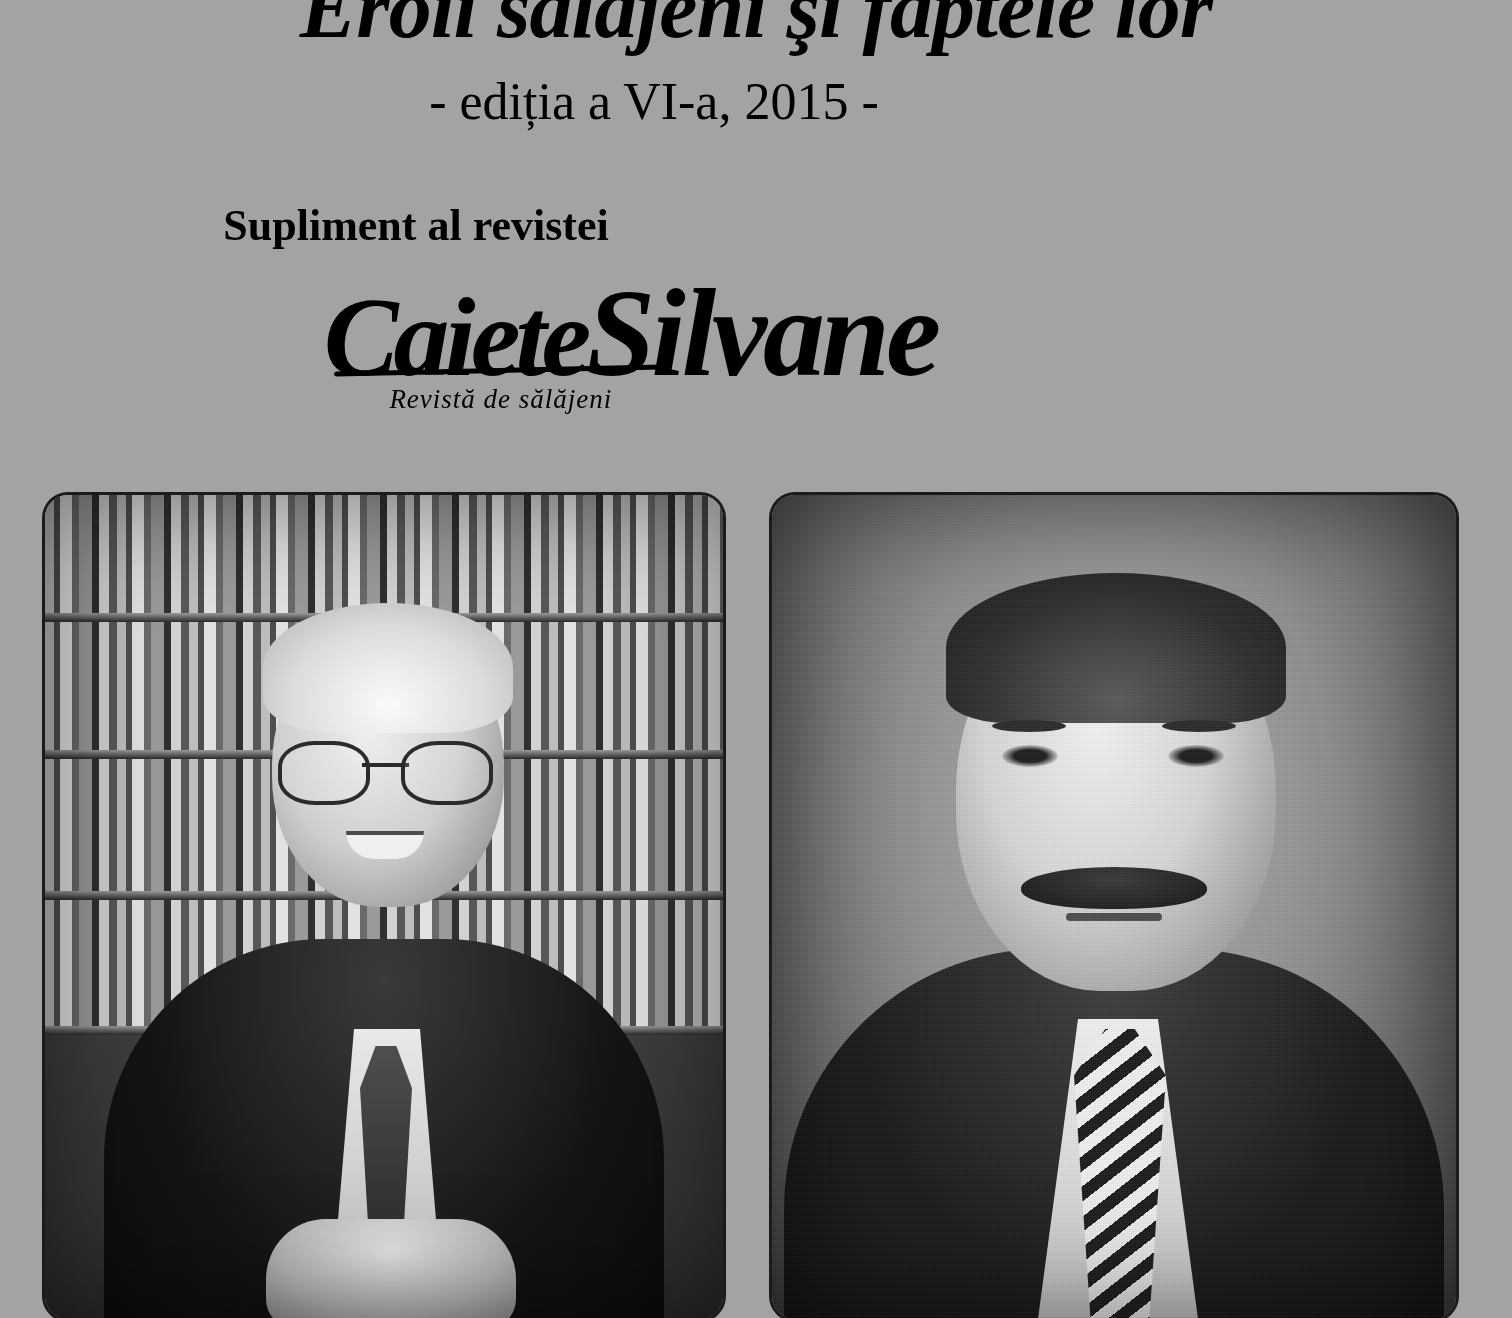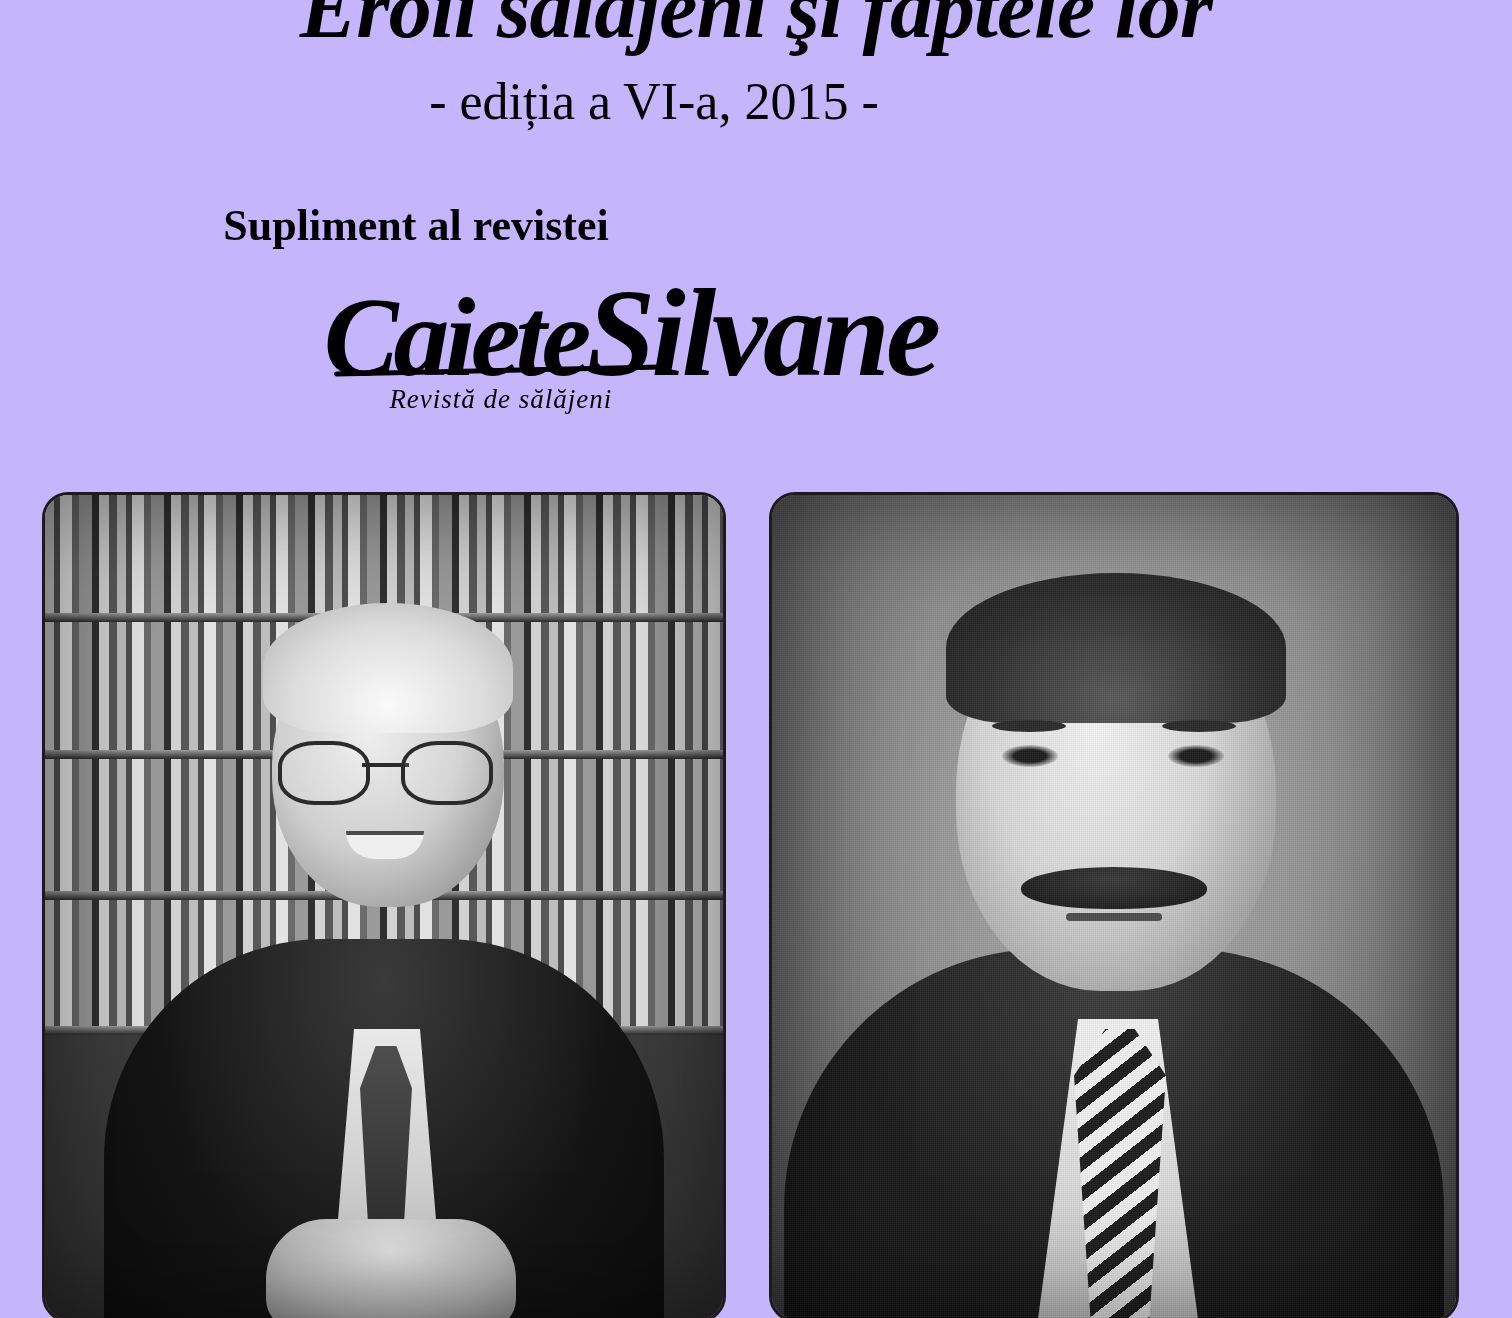--- a/index.html
+++ b/index.html
@@ -13,21 +13,21 @@
     overflow: hidden;
     font-family: "Liberation Serif", serif;
     color: #0d0d0d;
     position: relative;
   }
 
   .page {
     width: 1512px;
     height: 1318px;
     position: relative;
-    background: #c4b5fd;
+    background: #a3a3a3;
   }
 
   
   .title-main {
     position: absolute;
     top: -42px;
     left: 0;
     width: 1512px;
     text-align: center;
     font-family: "Liberation Serif", serif;

